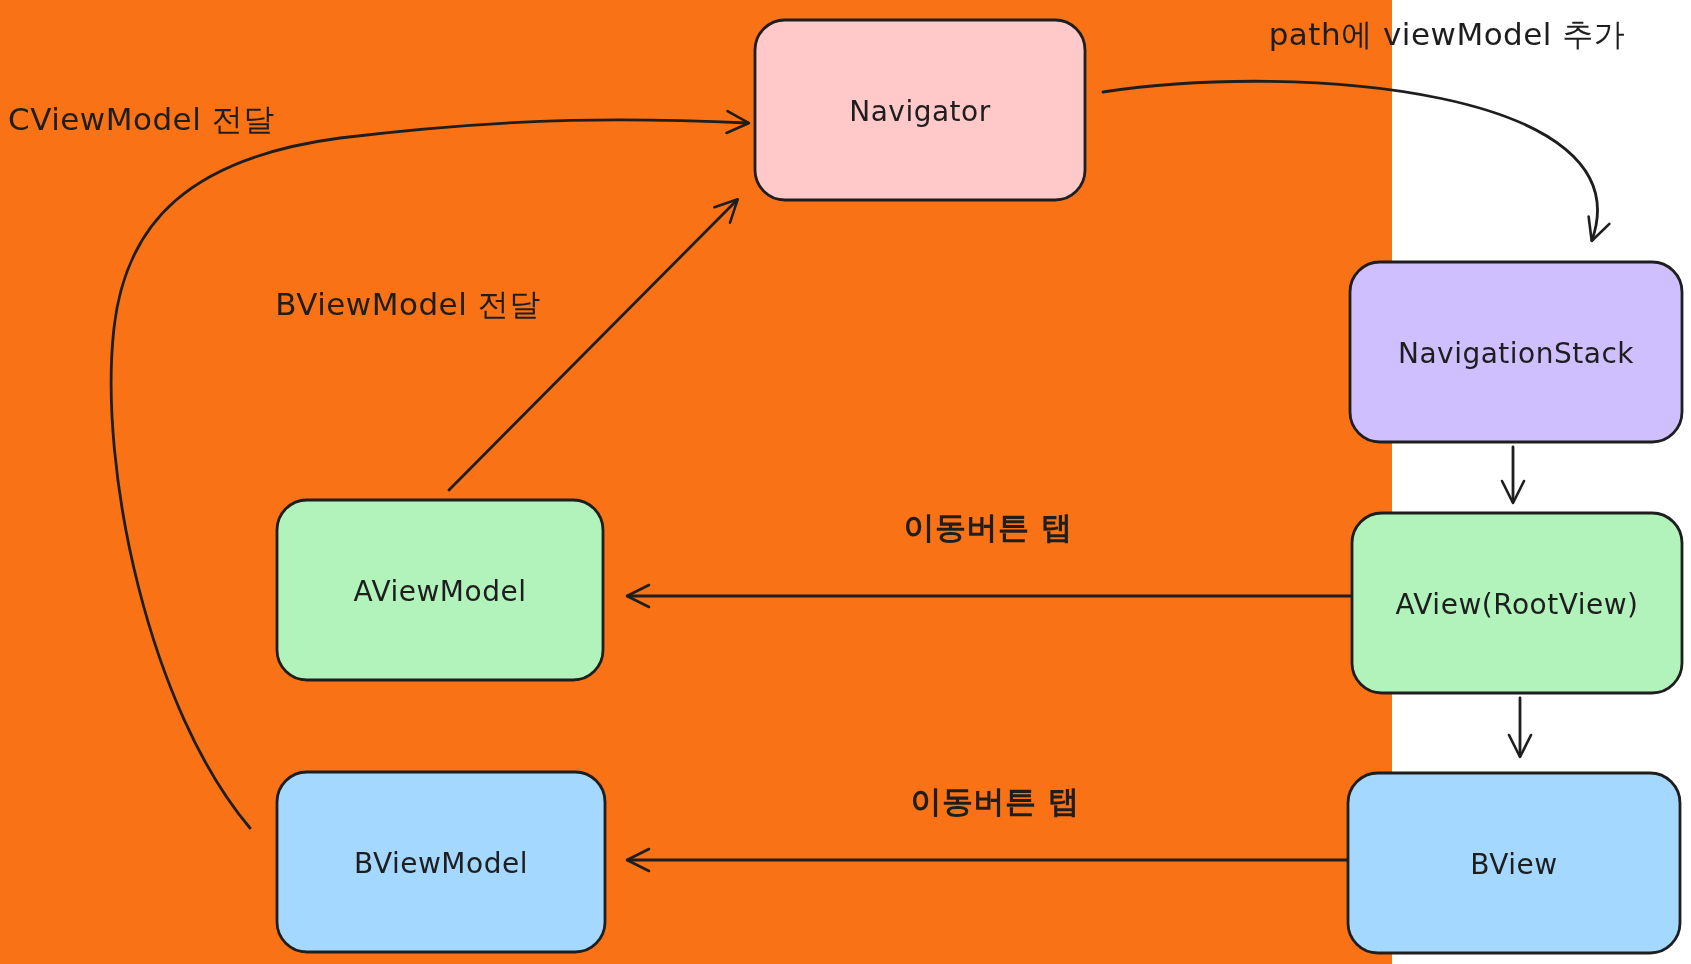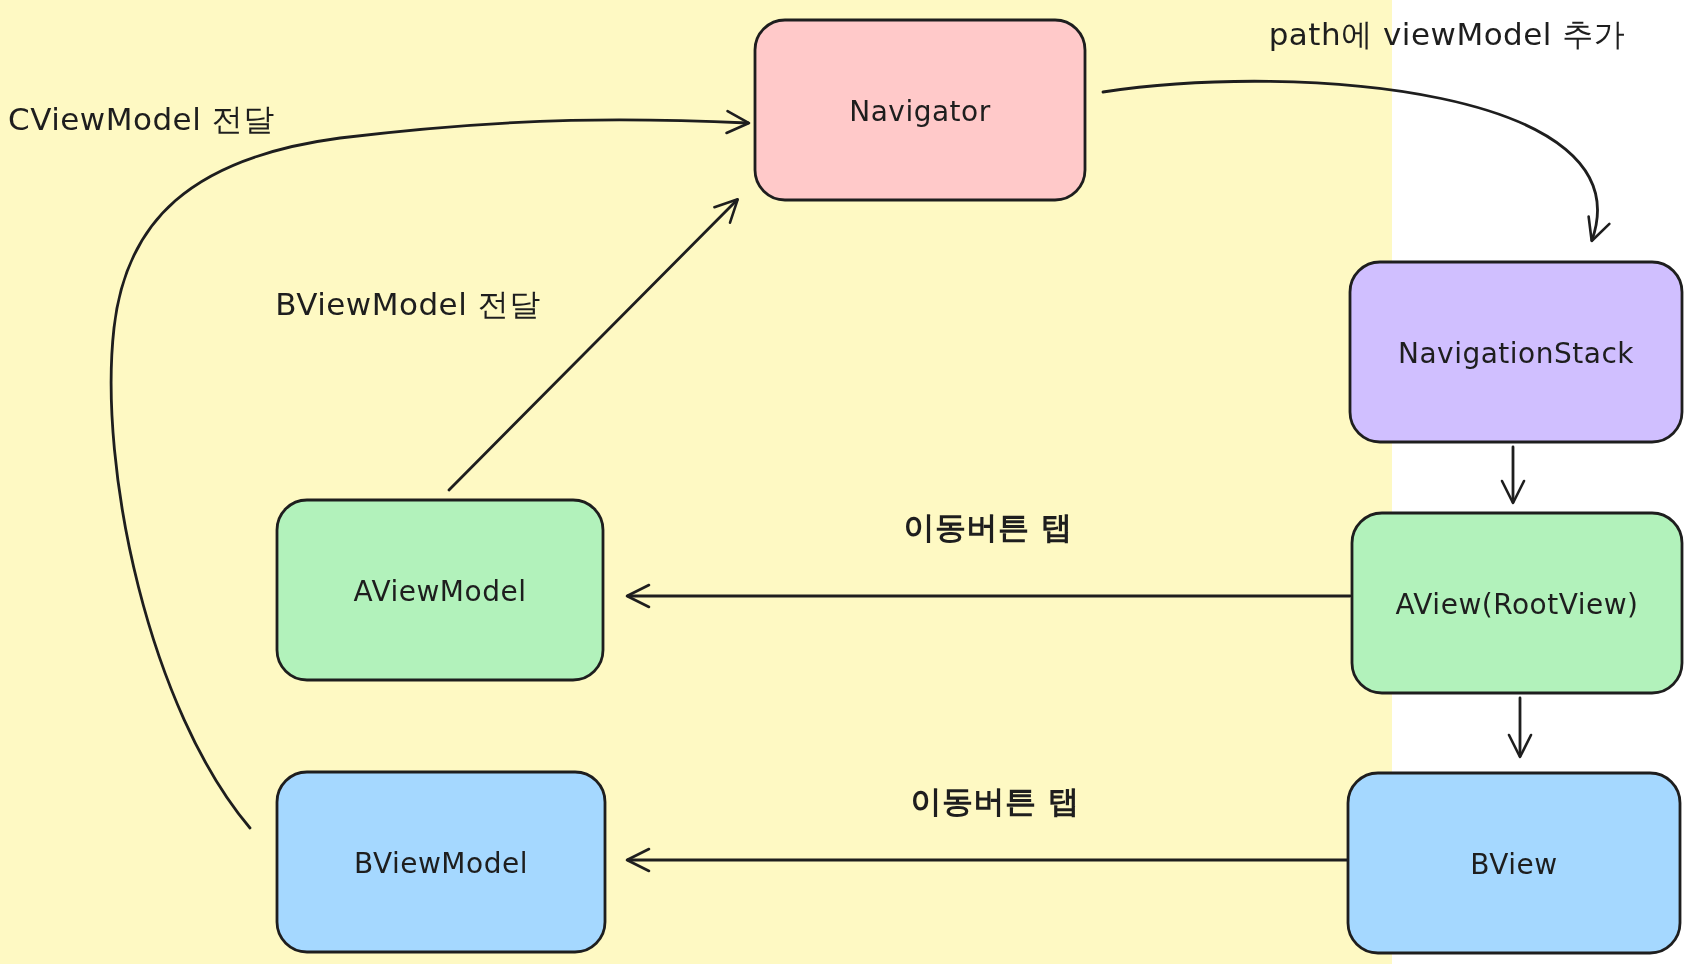--- a/index.html
+++ b/index.html
@@ -7,21 +7,21 @@
     padding: 0;
     background: #ffffff;
     width: 1691px;
     height: 964px;
     overflow: hidden;
   }
   .canvas-wrap {
     position: relative;
     width: 1392px;
     height: 964px;
-    background: #fef9c3;
+    background: #f97316;
   }
   svg { display: block; }
   .node-rect {
     stroke: #1e1e1e;
     stroke-width: 2.8;
   }
   .node-label {
     font-family: "DejaVu Sans", sans-serif;
     font-size: 28px;
     fill: #1e1e1e;

